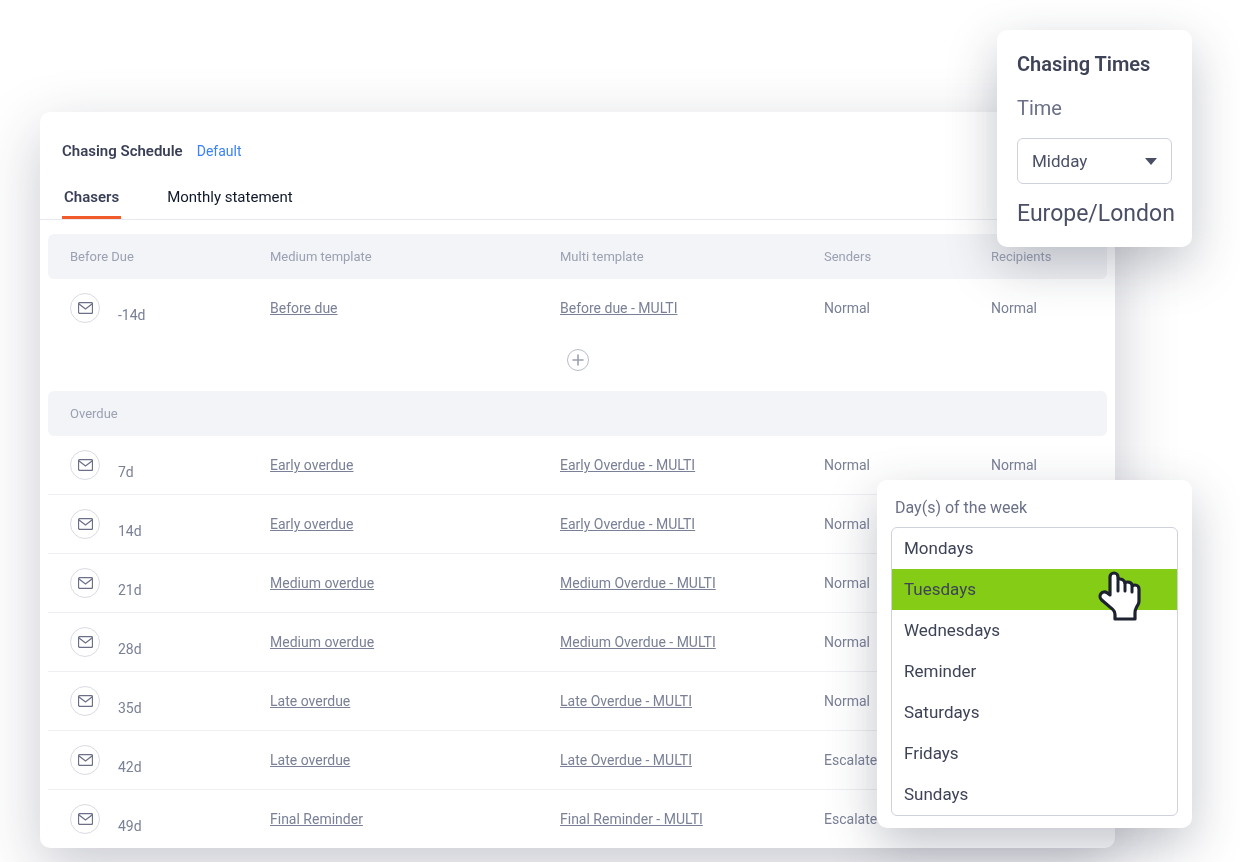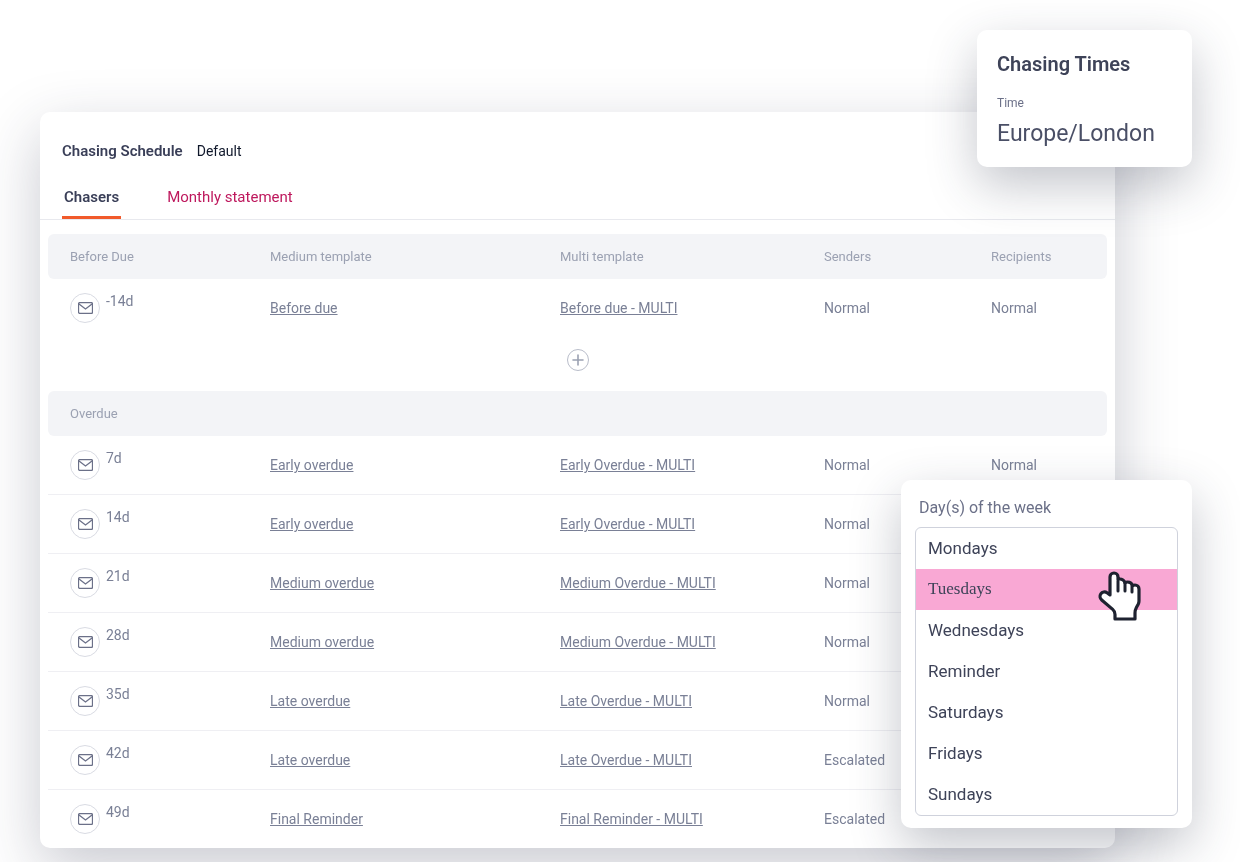--- a/index.html
+++ b/index.html
@@ -27,32 +27,32 @@
     padding: 0 22px 18px 22px;
     gap: 14px;
   }
   .card-title {
     font-size: 15px;
     font-weight: 600;
     color: #3a3f58;
   }
   .card-subtitle {
     font-size: 14px;
-    color: #0f172a;
+    color: #3b82f6;
   }
   .tabs {
     display: flex;
     gap: 44px;
     padding: 0 22px;
     border-bottom: 1px solid #e8e9ee;
   }
   .tab {
     padding: 10px 2px;
     font-size: 15px;
-    color: #be185d;
+    color: #0f172a;
     cursor: pointer;
     border-bottom: 3px solid transparent;
   }
   .tab.active {
     color: #3a3f58;
     font-weight: 600;
     border-bottom-color: #f15a2b;
   }
   .section-header {
     background: #f3f4f7;
@@ -72,22 +72,22 @@
     grid-template-columns: 200px 290px 264px 167px 160px;
     align-items: center;
     padding: 14px 22px;
     border-bottom: 1px solid #efeff3;
     margin: 0 8px;
     font-size: 14px;
     color: #7a8096;
   }
   .col-day {
     display: flex;
-    align-items: flex-start;
-    gap: 6px;
+    align-items: flex-end;
+    gap: 18px;
   }
   .mail-icon-wrap {
     width: 30px;
     height: 30px;
     border: 1px solid #d9dbe3;
     border-radius: 50%;
     display: flex;
     align-items: center;
     justify-content: center;
     color: #6b7088;
@@ -114,36 +114,36 @@
     font-size: 16px;
     line-height: 1;
     color: #9ba1b2;
     cursor: pointer;
   }
 
   .panel-times {
     position: absolute;
     right: 48px;
     top: 30px;
-    width: 215px;
+    width: 195px;
     background: #fff;
     border-radius: 10px;
     box-shadow: 0 18px 50px rgba(40,45,70,0.28);
     padding: 22px 20px 20px 20px;
   }
   .panel-times h3 {
     font-size: 20px;
     font-weight: 600;
     color: #3e4358;
     margin-bottom: 20px;
   }
   .panel-times .label {
-    font-size: 12px;
+    font-size: 20px;
     color: #6b7088;
-    margin-bottom: 10px;
+    margin-bottom: 18px;
   }
   .select-box {
     border: 1.5px solid #cfd2dc;
     border-radius: 6px;
     padding: 12px 14px;
     display: flex;
     align-items: center;
     justify-content: space-between;
     font-size: 17px;
     color: #4a4f66;
@@ -158,21 +158,21 @@
   }
   .tz {
     font-size: 23px;
     color: #4a4f66;
   }
 
   .panel-days {
     position: absolute;
     right: 48px;
     top: 480px;
-    width: 291px;
+    width: 315px;
     background: #fff;
     border-radius: 10px;
     box-shadow: 0 18px 50px rgba(40,45,70,0.28);
     padding: 18px 14px 12px 14px;
   }
   .panel-days .label {
     font-size: 16px;
     color: #6b7088;
     padding: 0 4px 10px 4px;
   }
@@ -183,22 +183,21 @@
   }
   .day-item {
     padding: 10px 12px;
     font-size: 17px;
     color: #3e4358;
     cursor: pointer;
     border-bottom: 1px solid transparent;
     position: relative;
   }
   .day-item.hover {
-    background: #f9a8d4;
-    font-family: Liberation Serif, serif;
+    background: #84cc16;
   }
   .cursor-icon {
     position: absolute;
     right: 96px;
     top: 567px;
     width: 50px;
     height: 56px;
     z-index: 50;
     pointer-events: none;
   }
@@ -362,20 +361,24 @@
         <div><span class="link-underline">Final Reminder - MULTI</span></div>
         <div>Escalated</div>
         <div></div>
       </div>
     </div>
 </div>
 
 <div class="panel-times">
   <h3>Chasing Times</h3>
   <div class="label">Time</div>
+  <div class="select-box">
+    <span>Midday</span>
+    <span class="caret-down"></span>
+  </div>
   <div class="tz">Europe/London</div>
 </div>
 
 <div class="panel-days">
   <div class="label">Day(s) of the week</div>
   <div class="days-list" id="days-list">
       <div class="day-item">Mondays</div>
       <div class="day-item hover">Tuesdays</div>
       <div class="day-item">Wednesdays</div>
       <div class="day-item">Reminder</div>

